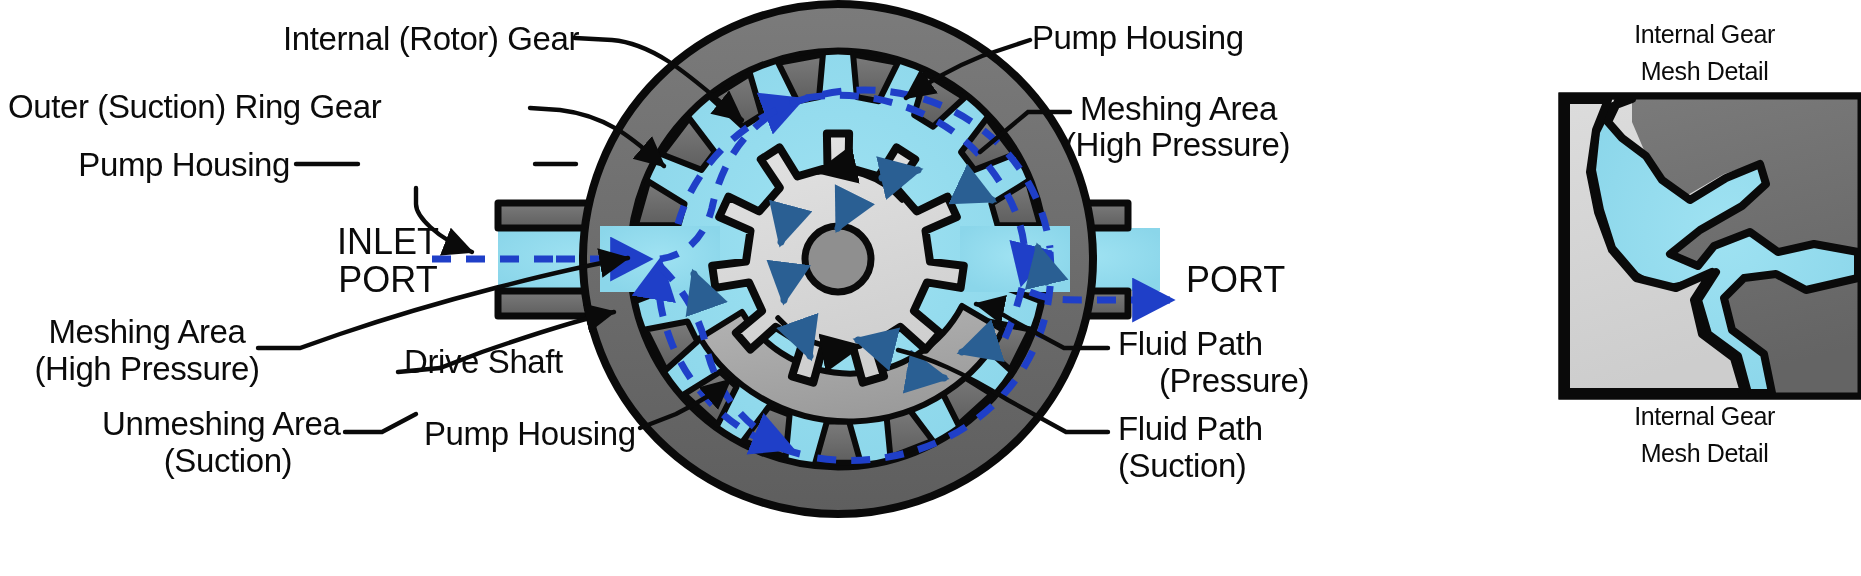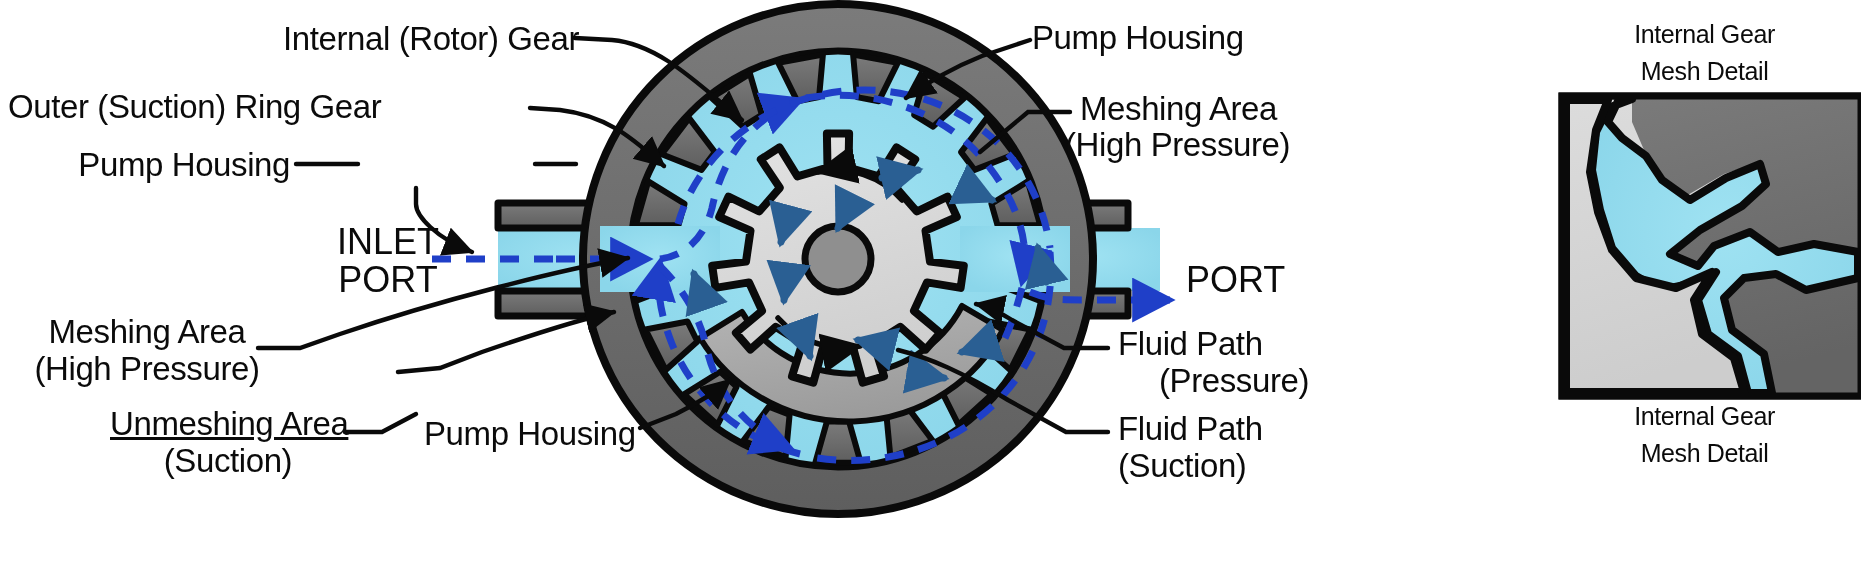--- a/index.html
+++ b/index.html
@@ -317,23 +317,24 @@
 
 
   <div class="lbl" style="left:1032px; top:19px;">Pump Housing</div>
 
   <div class="lbl" style="left:1080px; top:90px;">Meshing Area</div>
   <div class="lbl" style="left:1065px; top:126px;">(High Pressure)</div>
 
   <div class="lbl c" style="left:36px; top:313px; width:222px;">Meshing Area</div>
   <div class="lbl c" style="left:18px; top:350px; width:258px;">(High Pressure)</div>
 
-  <div class="lbl c" style="left:110px; top:405px; width:236px;text-decoration:underline;">Unmeshing Area</div>
+  <div class="lbl c" style="left:102px; top:405px; width:236px;">Unmeshing Area</div>
   <div class="lbl c" style="left:110px; top:442px; width:236px;">(Suction)</div>
 
+  <div class="lbl" style="left:404px; top:343px;">Drive Shaft</div>
 
   <div class="lbl" style="left:424px; top:415px;">Pump Housing</div>
 
   <div class="lbl" style="left:1118px; top:325px;">Fluid Path</div>
   <div class="lbl" style="left:1118px; top:362px;margin-left:41px;">(Pressure)</div>
 
   <div class="lbl" style="left:1118px; top:410px;">Fluid Path</div>
   <div class="lbl" style="left:1118px; top:447px;">(Suction)</div>
 
   <div class="lbl port c" style="left:300px; top:223px; width:176px;">INLET</div>

